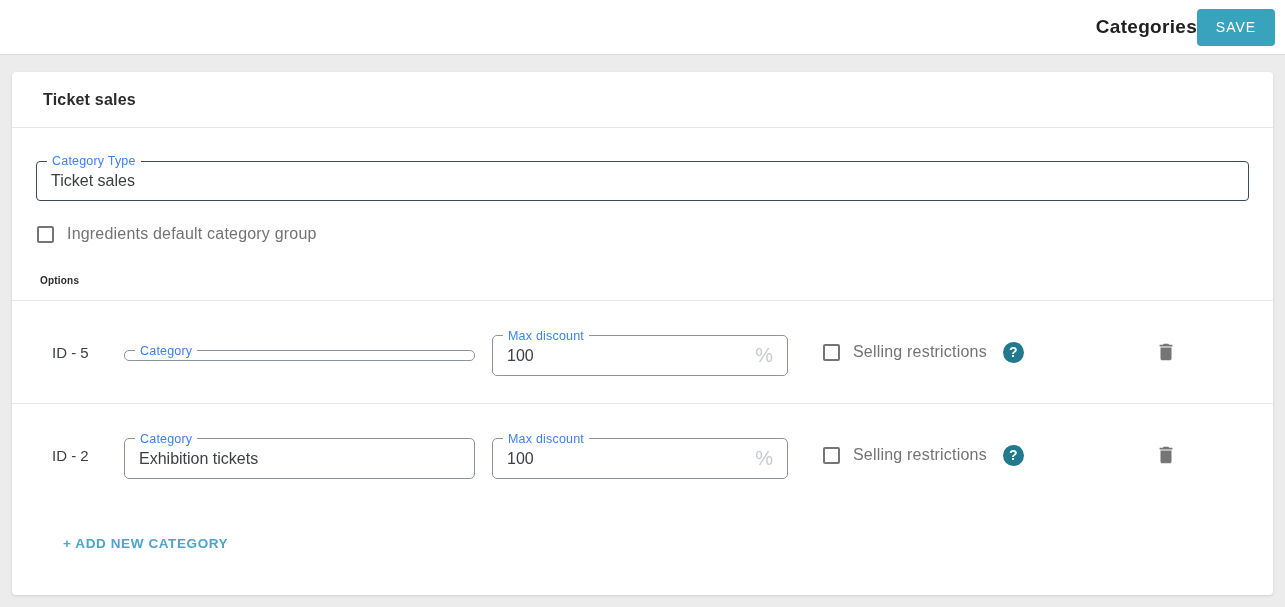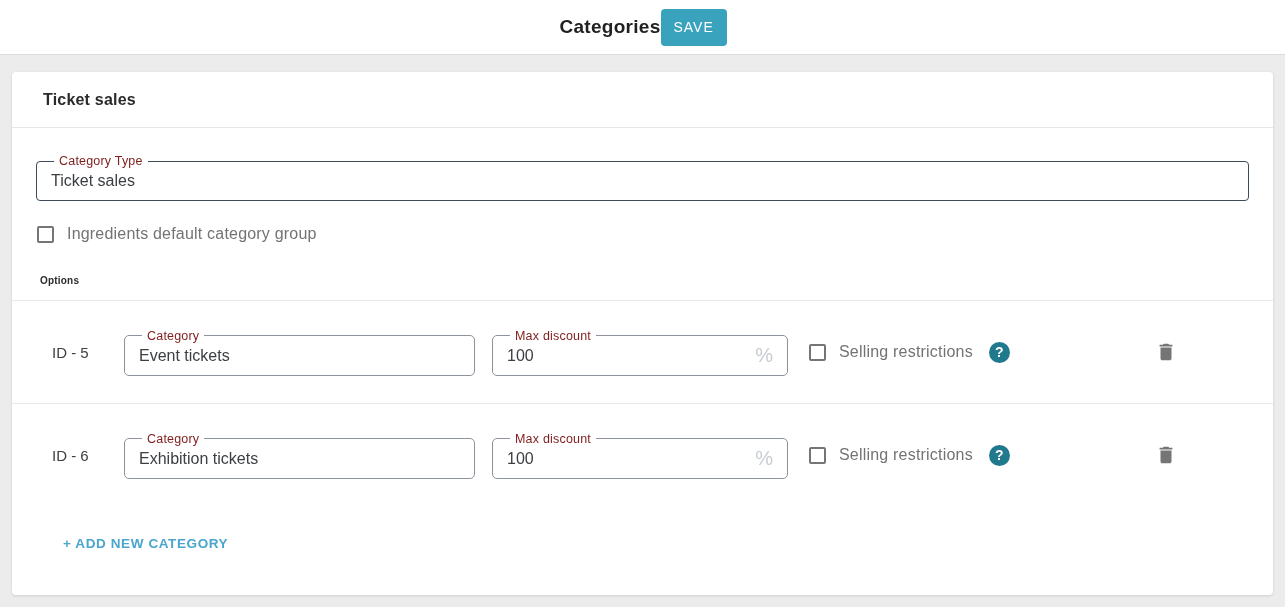--- a/index.html
+++ b/index.html
@@ -10,35 +10,35 @@
     color: #3c4043;
   }
 
   
   .topbar {
     height: 55px;
     background: #ffffff;
     border-bottom: 1px solid #dcdcdc;
     display: flex;
     align-items: center;
-    justify-content: center;
+    justify-content: flex-end;
     padding: 0 10px 0 11px;
   }
   .page-title {
     font-size: 19px;
     font-weight: 700;
     color: #212121;
     letter-spacing: 0.3px;
   }
   .save-btn {
     background: #39a3be;
     color: #ffffff;
     border: none;
     border-radius: 4px;
-    width: 66px;
+    width: 78px;
     height: 37px;
     font-family: "Liberation Sans", sans-serif;
     font-size: 14px;
     letter-spacing: 1px;
     cursor: pointer;
   }
 
   
   .content { padding: 17px 12px 12px 12px; }
   .card {
@@ -67,24 +67,24 @@
   .form-block { padding: 26px 24px 0 24px; }
 
   
   fieldset.outlined {
     border: 1px solid #8d939c;
     border-radius: 5px;
     padding: 0 2px 2px 2px;
   }
   fieldset.outlined.dark { border-color: #3f4a59; border-radius: 4px; }
   fieldset.outlined legend {
-    margin-left: 15px;
+    margin-left: 8px;
     padding: 0 5px;
     font-size: 12.5px;
-    color: #7f1d1d;
+    color: #3b82f6;
     letter-spacing: 0.2px;
   }
   fieldset.outlined .field-inner {
     display: flex;
     align-items: center;
     height: 30px;
     padding: 0 12px 4px 12px;
   }
   fieldset.outlined input {
     border: none;
@@ -134,21 +134,21 @@
   .option-row {
     height: 102px;
     display: flex;
     align-items: center;
     padding: 0 24px 0 40px;
     flex: 0 0 auto;
   }
   .row-id { width: 72px; font-size: 15px; color: #3c4043; flex: 0 0 auto; }
   .field-category { width: 351px; flex: 0 0 auto; }
   .field-discount { width: 296px; margin-left: 17px; flex: 0 0 auto; }
-  .row-check { display: flex; align-items: center; margin-left: 21px; flex: 0 0 auto; }
+  .row-check { display: flex; align-items: center; margin-left: 35px; flex: 0 0 auto; }
   .help-icon {
     width: 21px; height: 21px;
     border-radius: 50%;
     background: #20798d;
     color: #ffffff;
     font-size: 14px;
     font-weight: 700;
     display: flex;
     align-items: center;
     justify-content: center;
@@ -210,23 +210,20 @@
 
       <div class="options-label">Options</div>
     </div>
 
     <div class="divider"></div>
 
     <div class="option-row">
       <span class="row-id">ID - 5</span>
       <fieldset class="outlined field-category">
         <legend>Category</legend>
-        <div class="field-inner">
-          <input type="text" value="Event tickets" style="">
-        </div>
       </fieldset>
       <fieldset class="outlined field-discount">
         <legend>Max discount</legend>
         <div class="field-inner">
           <input type="text" value="100" style="">
           <span class="suffix">%</span>
         </div>
       </fieldset>
       <div class="row-check">
         <input type="checkbox" class="cb" style="">
@@ -237,21 +234,21 @@
       <button class="trash-btn">
         <svg width="22" height="22" viewBox="0 0 24 24" fill="#757575">
           <path d="M6 19c0 1.1.9 2 2 2h8c1.1 0 2-.9 2-2V7H6v12zM19 4h-3.5l-1-1h-5l-1 1H5v2h14V4z"></path>
         </svg>
       </button>
     </div>
 
     <div class="divider"></div>
 
     <div class="option-row">
-      <span class="row-id">ID - 6</span>
+      <span class="row-id">ID - 2</span>
       <fieldset class="outlined field-category">
         <legend>Category</legend>
         <div class="field-inner">
           <input type="text" value="Exhibition tickets" style="">
         </div>
       </fieldset>
       <fieldset class="outlined field-discount">
         <legend>Max discount</legend>
         <div class="field-inner">
           <input type="text" value="100" style="">

